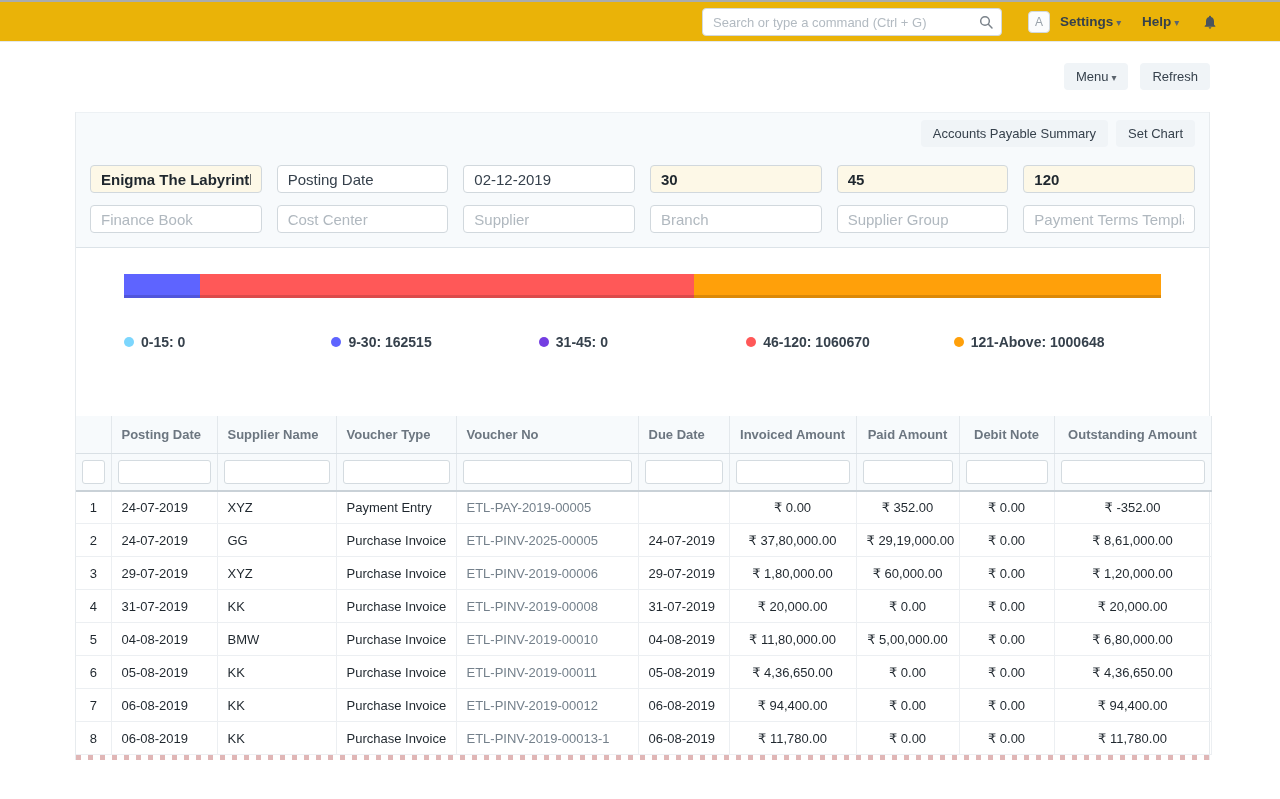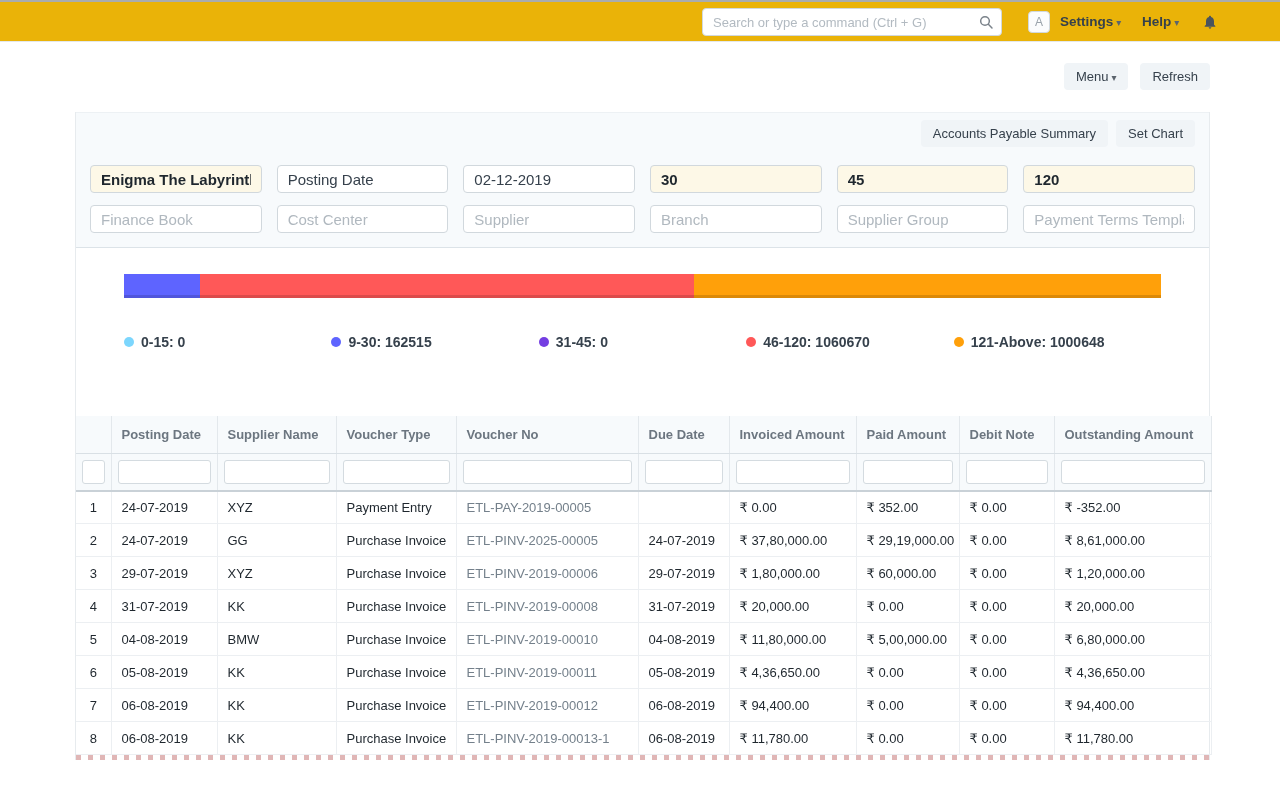--- a/index.html
+++ b/index.html
@@ -57,21 +57,21 @@
   .report th { height:37px; padding:0 10px; text-align:left; background:#f7fafc;
     border-bottom:1px solid #d9e0e5; border-right:1px solid #e3e8ec;
     color:#6c7680; font-weight:700; font-size:13px; white-space:nowrap; overflow:hidden; cursor:pointer; }
   .report td { white-space:nowrap; overflow:hidden; }
   .report tr.filter-row td { background:#f7fafc; padding:6px; border-bottom:2px solid #c9d1d7;
     border-right:1px solid #e3e8ec; }
   .report tr.filter-row input { width:100%; height:24px; border:1px solid #d4dbe0; border-radius:3px;
     background:#fff; outline:none; font-family:inherit; font-size:12px; padding:0 6px; }
   .report tbody td { height:33px; padding:0 10px; border-bottom:1px solid #eceff2;
     border-right:1px solid #eceff2; font-size:13px; color:#1f272e; }
-  .report .num { text-align:left; }
+  .report .num { text-align:center; }
   .report .rownum { text-align:center; color:#1f272e; }
   .report td.voucher-cell { color:#74808b; cursor:pointer; }
   .partial-row { height:5px; overflow:hidden;
     background:repeating-linear-gradient(90deg,#e0b6b6 0 5px,#ffffff 5px 12px); }
 </style>
 </head>
 <body>
 
 <div class="top-strip"></div>
 

